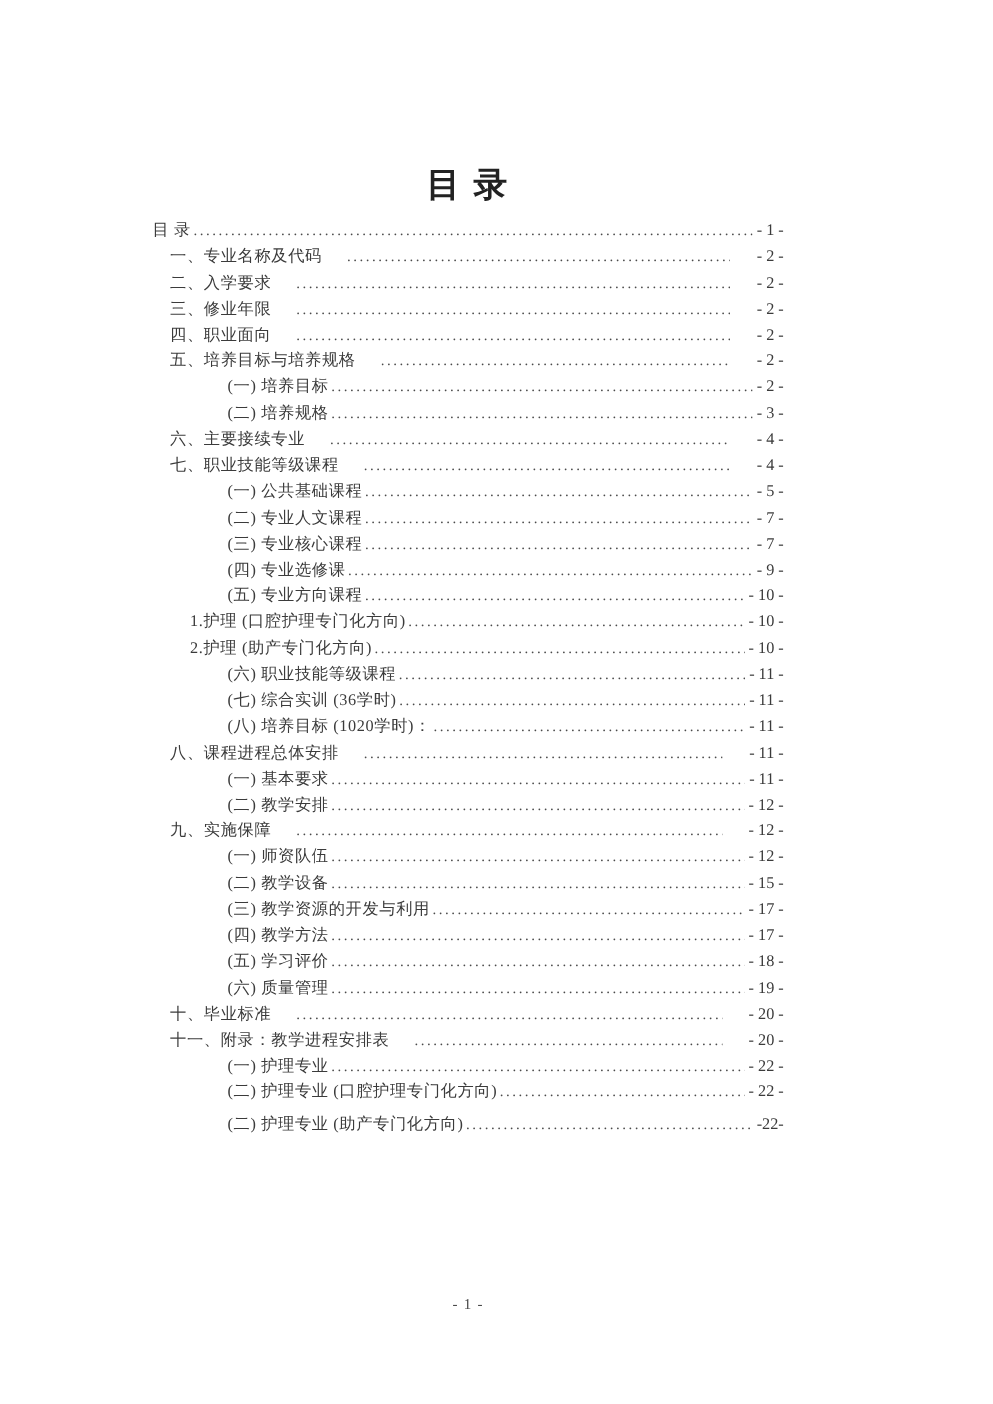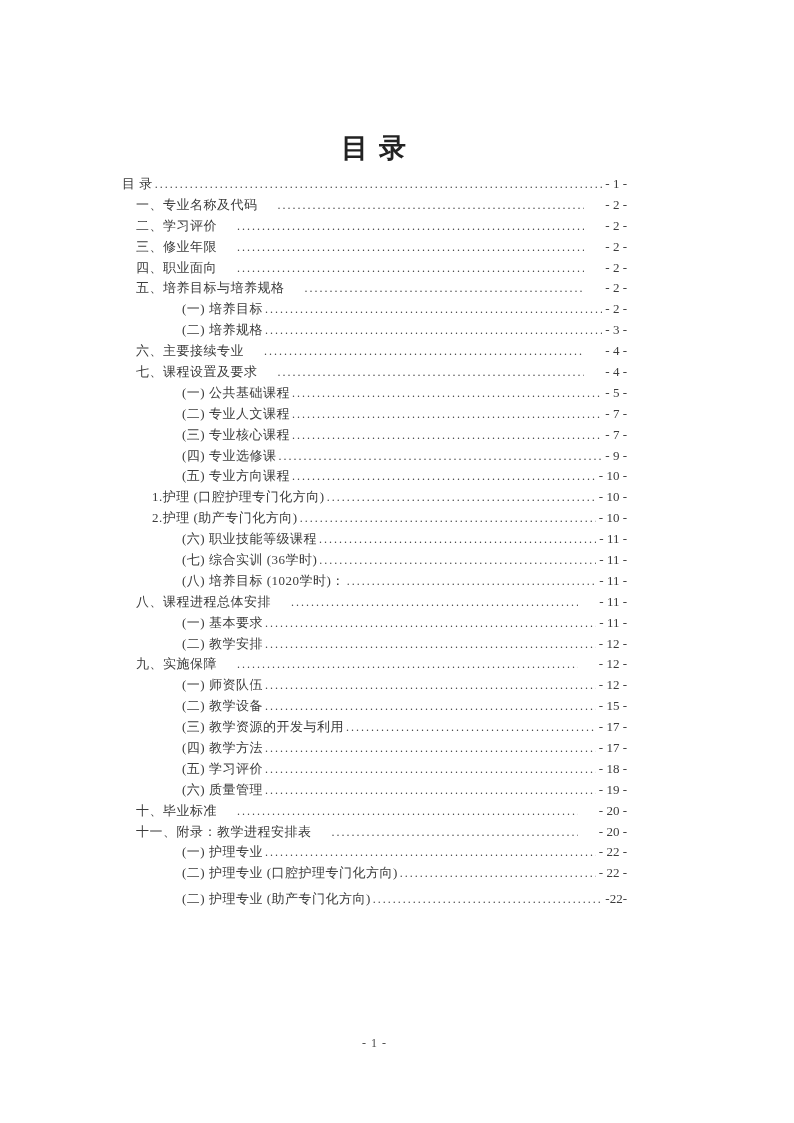--- a/index.html
+++ b/index.html
@@ -33,21 +33,21 @@
     align-items: baseline;
     height: 20.9px;
     line-height: 20.9px;
     font-size: 13px;
     color: #3b3b3b;
     cursor: pointer;
   }
   .toc-row.lv0 { padding-left: 0; }
   .toc-row.lv1 { padding-left: 14px; gap: 18px; }
   .toc-row.lv2 { padding-left: 30px; justify-content: space-between; }
-  .toc-row.lv3 { padding-left: 60px; align-items: flex-end; }
+  .toc-row.lv3 { padding-left: 60px; }
   .toc-row.gap { margin-top: 5px; }
   .toc-label {
     white-space: nowrap;
     letter-spacing: 0.5px;
   }
   .toc-dots {
     flex: 1;
     overflow: hidden;
     white-space: nowrap;
     margin: 0 3px 0 2px;
@@ -86,21 +86,21 @@
         <span class="toc-label">目 录</span>
         <span class="toc-dots"></span>
         <span class="toc-page">- 1 -</span>
       </div>
       <div class="toc-row lv1">
         <span class="toc-label">一、专业名称及代码</span>
         <span class="toc-dots"></span>
         <span class="toc-page">- 2 -</span>
       </div>
       <div class="toc-row lv1">
-        <span class="toc-label">二、学习评价</span>
+        <span class="toc-label">二、入学要求</span>
         <span class="toc-dots"></span>
         <span class="toc-page">- 2 -</span>
       </div>
       <div class="toc-row lv1">
         <span class="toc-label">三、修业年限</span>
         <span class="toc-dots"></span>
         <span class="toc-page">- 2 -</span>
       </div>
       <div class="toc-row lv1">
         <span class="toc-label">四、职业面向</span>
@@ -121,21 +121,21 @@
         <span class="toc-label">(二) 培养规格</span>
         <span class="toc-dots"></span>
         <span class="toc-page">- 3 -</span>
       </div>
       <div class="toc-row lv1">
         <span class="toc-label">六、主要接续专业</span>
         <span class="toc-dots"></span>
         <span class="toc-page">- 4 -</span>
       </div>
       <div class="toc-row lv1">
-        <span class="toc-label">七、课程设置及要求</span>
+        <span class="toc-label">七、职业技能等级课程</span>
         <span class="toc-dots"></span>
         <span class="toc-page">- 4 -</span>
       </div>
       <div class="toc-row lv3">
         <span class="toc-label">(一)  公共基础课程</span>
         <span class="toc-dots"></span>
         <span class="toc-page">- 5 -</span>
       </div>
       <div class="toc-row lv3">
         <span class="toc-label">(二) 专业人文课程</span>

